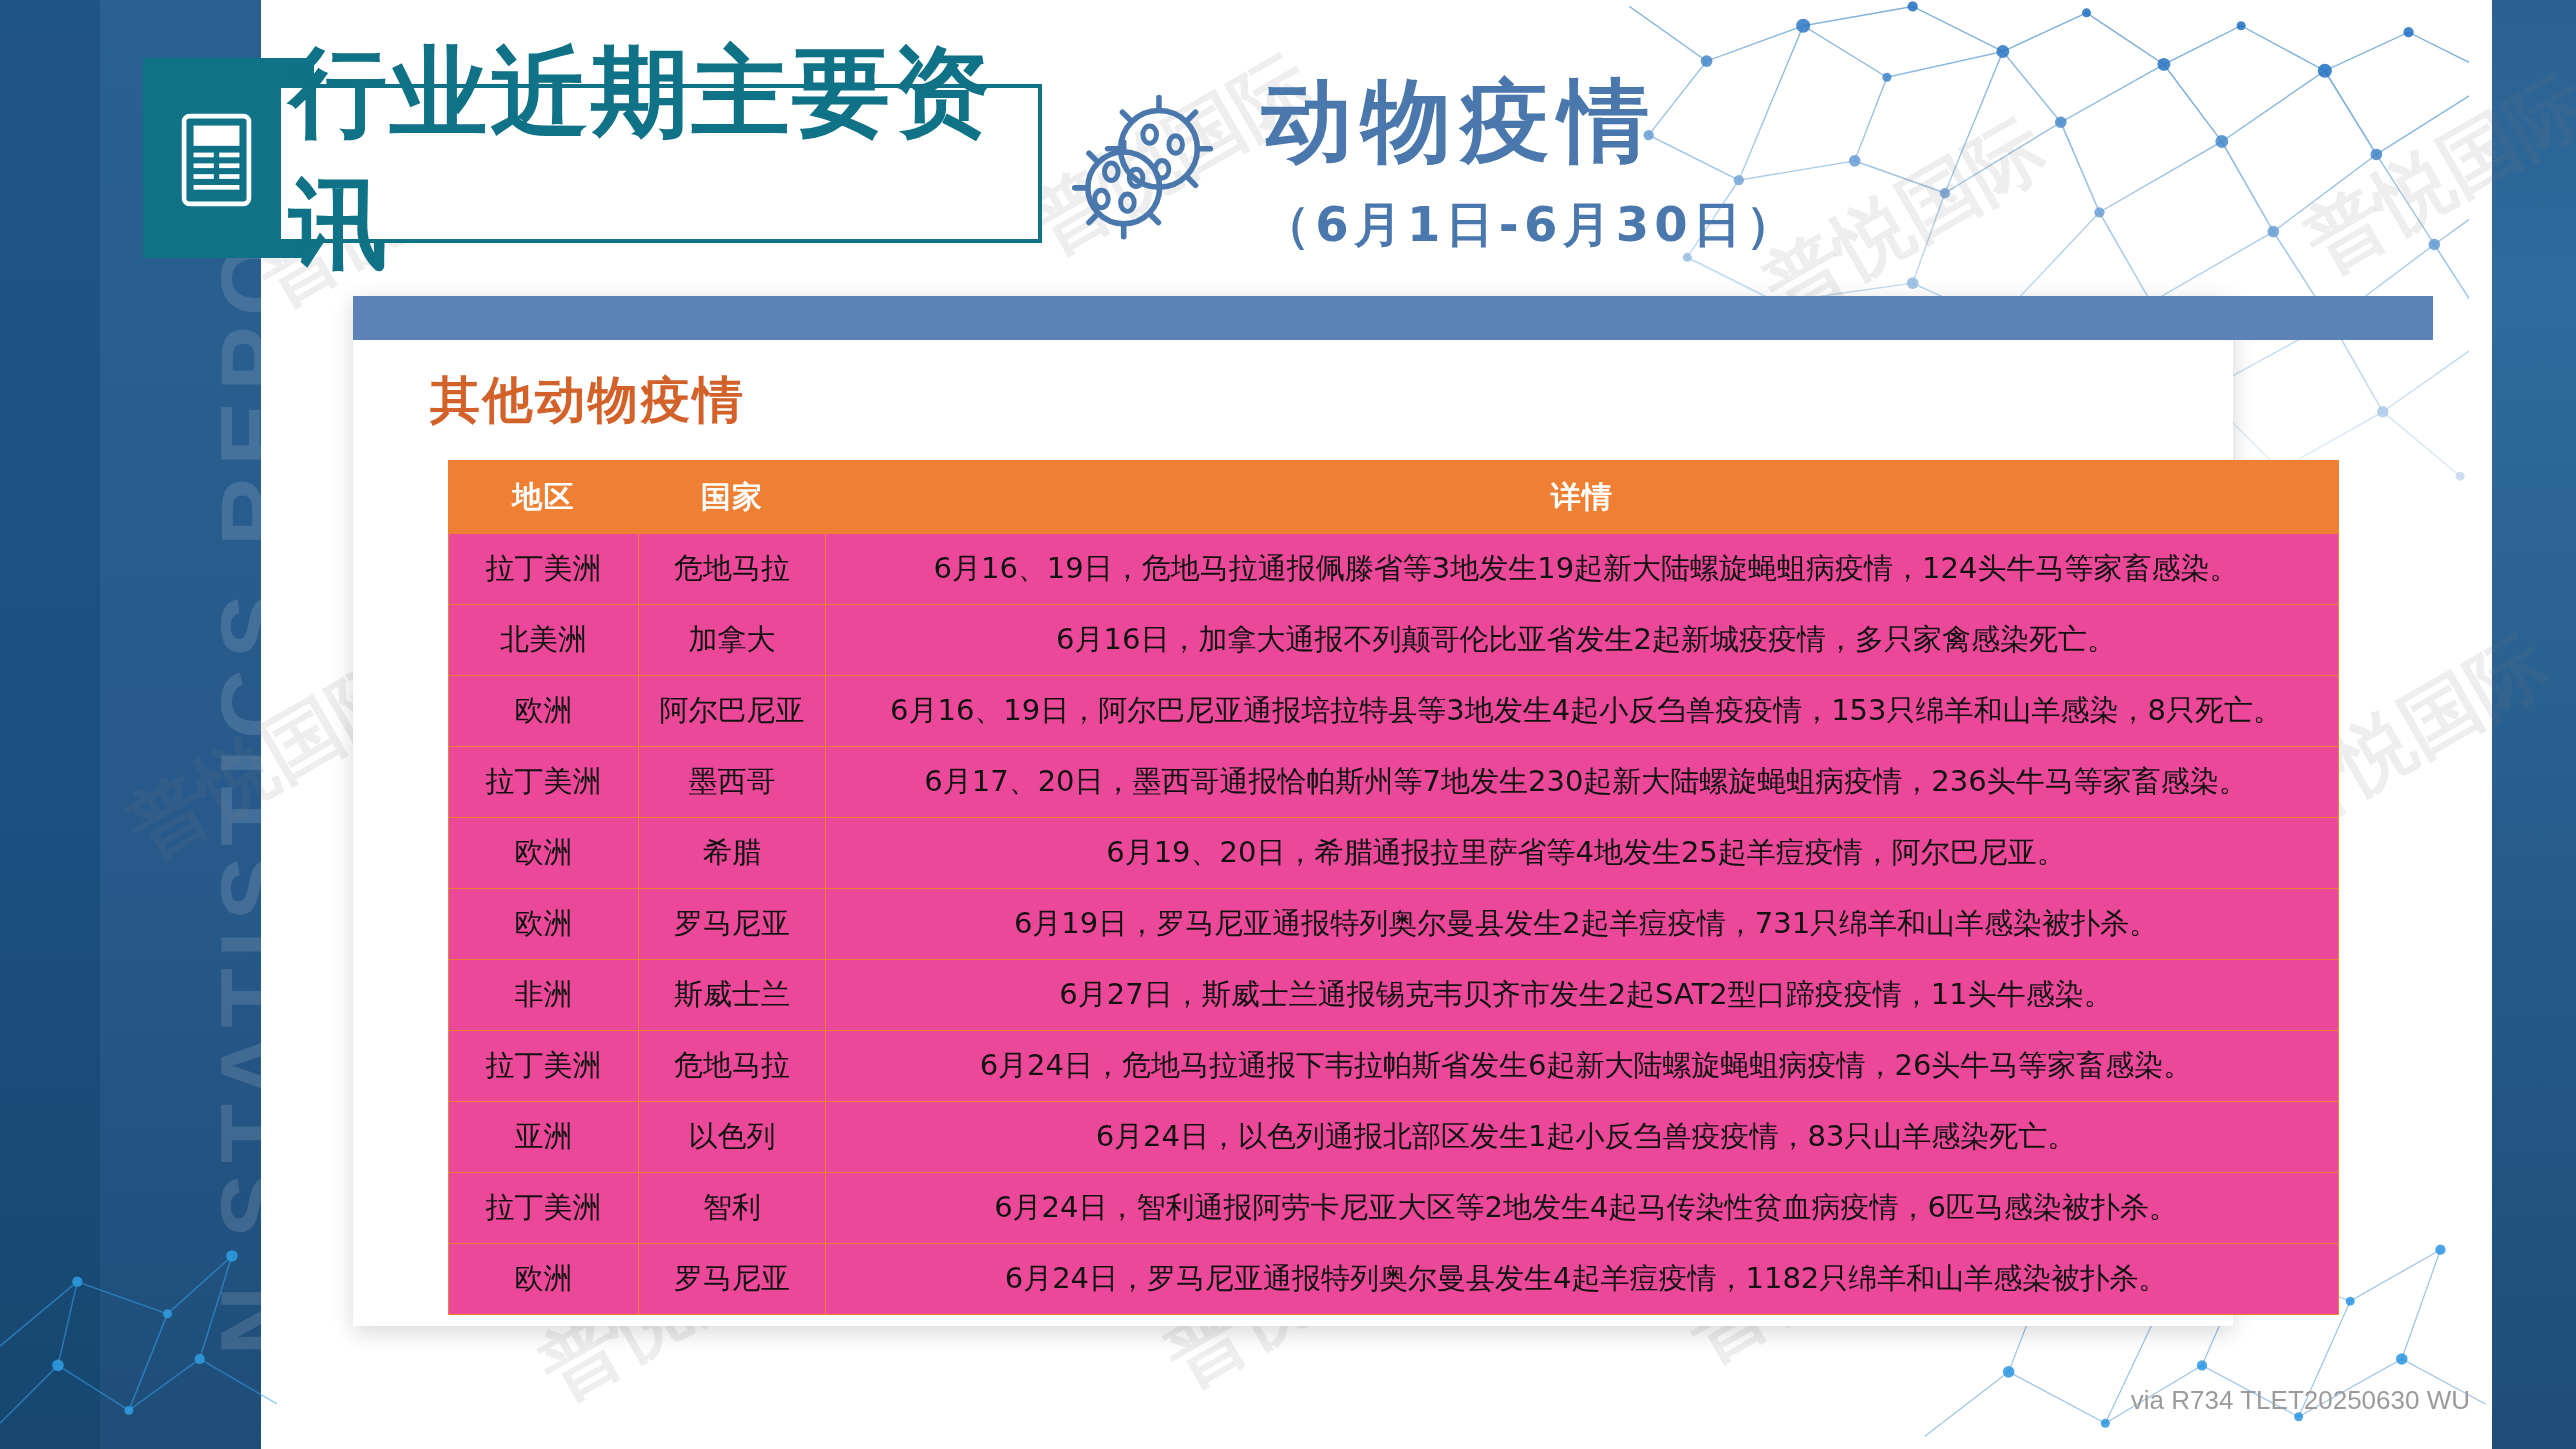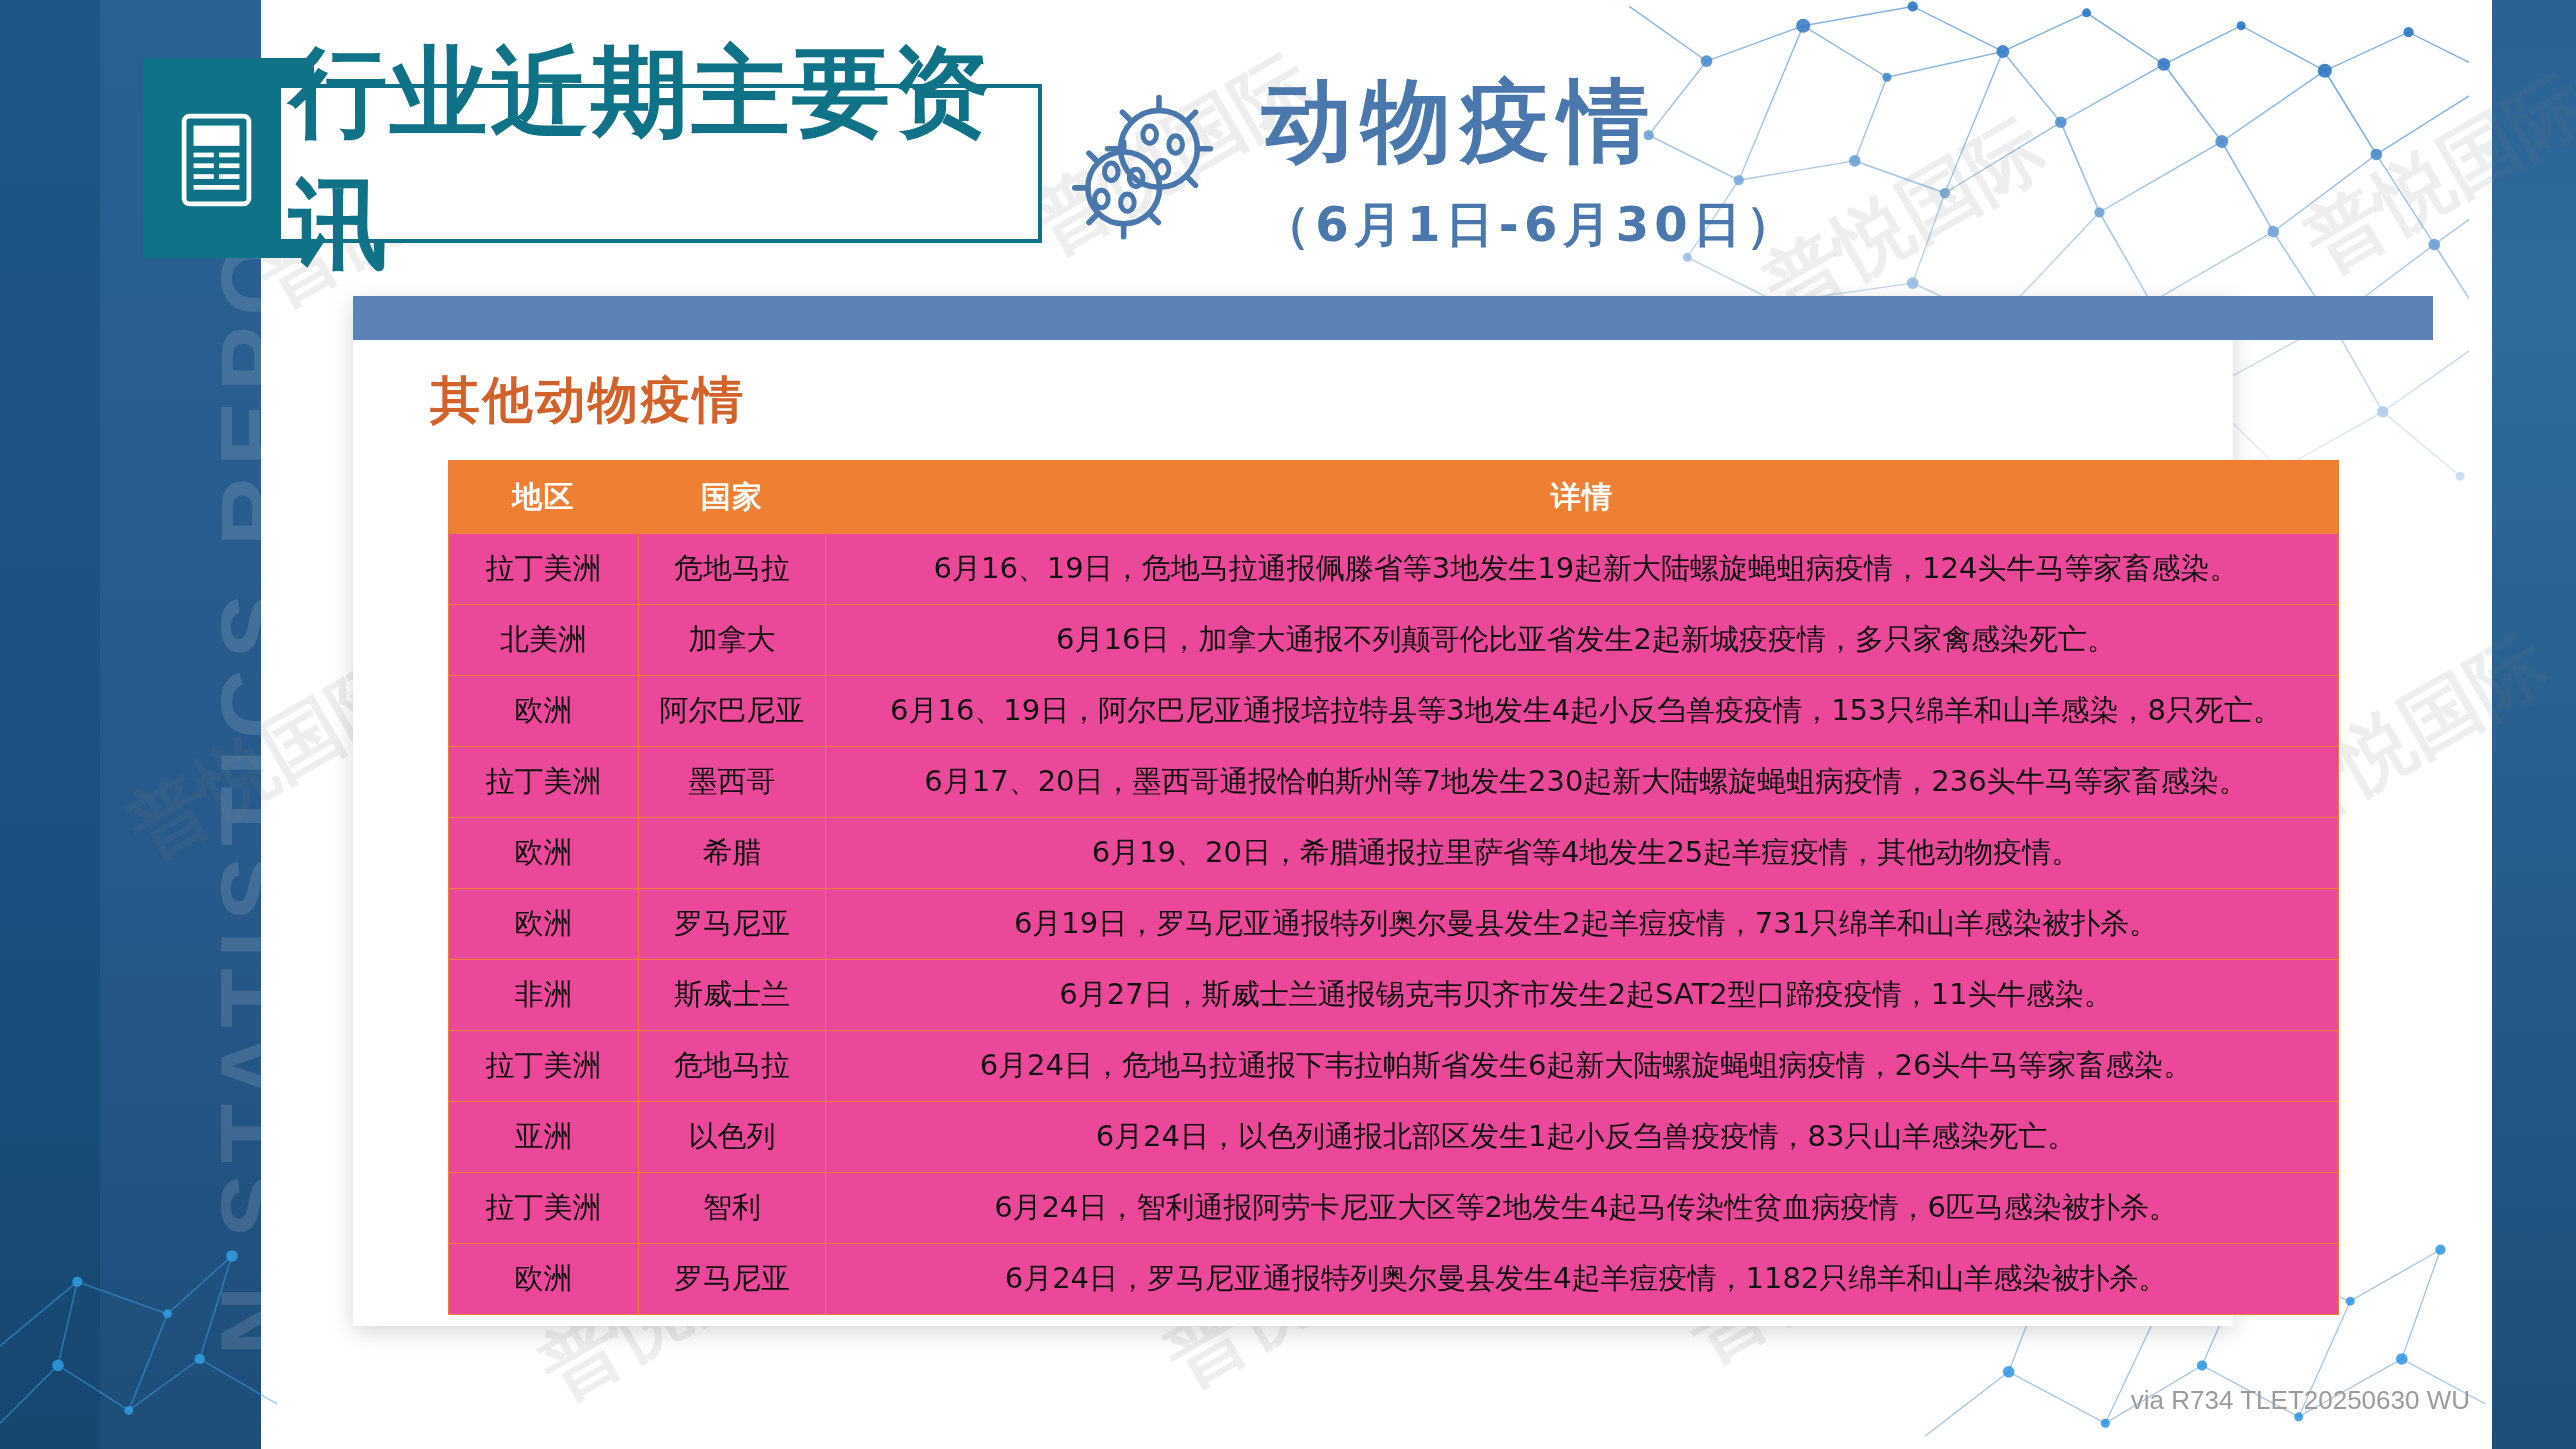--- a/index.html
+++ b/index.html
@@ -299,21 +299,21 @@
             <td class="detail">6月16、19日，阿尔巴尼亚通报培拉特县等3地发生4起小反刍兽疫疫情，153只绵羊和山羊感染，8只死亡。</td>
           </tr>
           <tr>
             <td class="region">拉丁美洲</td>
             <td class="country">墨西哥</td>
             <td class="detail">6月17、20日，墨西哥通报恰帕斯州等7地发生230起新大陆螺旋蝇蛆病疫情，236头牛马等家畜感染。</td>
           </tr>
           <tr>
             <td class="region">欧洲</td>
             <td class="country">希腊</td>
-            <td class="detail">6月19、20日，希腊通报拉里萨省等4地发生25起羊痘疫情，其他动物疫情。</td>
+            <td class="detail">6月19、20日，希腊通报拉里萨省等4地发生25起羊痘疫情，阿尔巴尼亚。</td>
           </tr>
           <tr>
             <td class="region">欧洲</td>
             <td class="country">罗马尼亚</td>
             <td class="detail">6月19日，罗马尼亚通报特列奥尔曼县发生2起羊痘疫情，731只绵羊和山羊感染被扑杀。</td>
           </tr>
           <tr>
             <td class="region">非洲</td>
             <td class="country">斯威士兰</td>
             <td class="detail">6月27日，斯威士兰通报锡克韦贝齐市发生2起SAT2型口蹄疫疫情，11头牛感染。</td>

